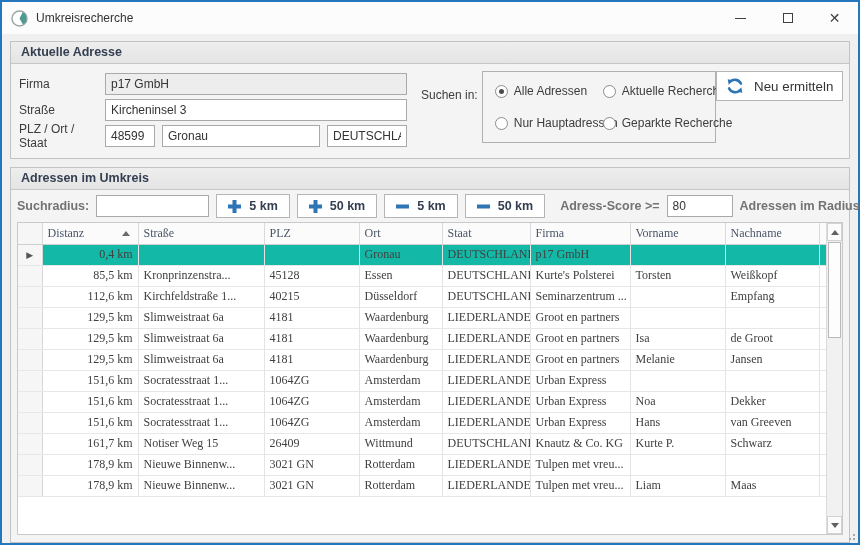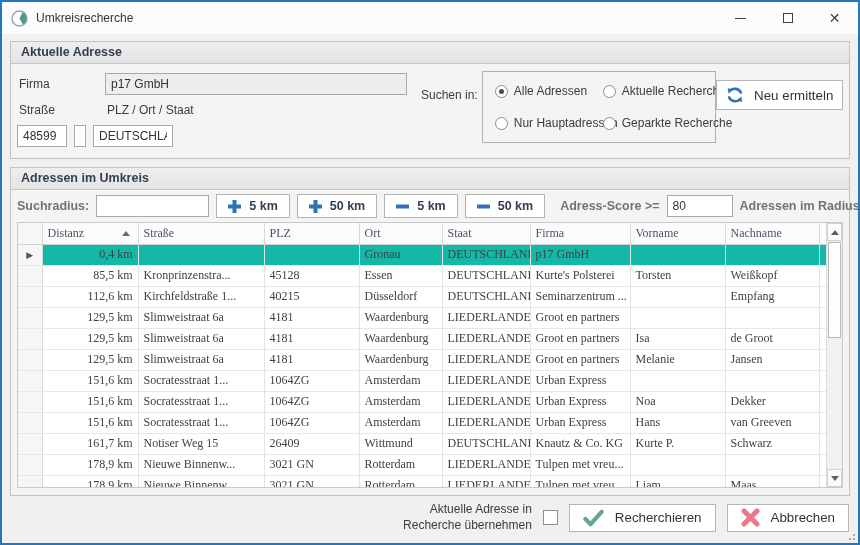--- a/index.html
+++ b/index.html
@@ -37,21 +37,21 @@
   .plz-row .p3{ width:80px; flex:none; }
 
   .search-in{ display:flex; align-items:flex-start; margin-left:14px; flex:1; }
   .si-label{ margin-top:17px; margin-right:4px; white-space:nowrap; }
   .radio-box{ border:1px solid #b0b0b0; width:234px; height:72px; padding:12px 10px 12px 12px;
               display:grid; grid-template-columns:108px 1fr; align-content:space-between; row-gap:10px; }
   .radio{ display:flex; align-items:center; gap:6px; white-space:nowrap; }
   .rdot{ width:13px; height:13px; flex:none; border-radius:50%; border:1px solid #8c8c8c; background:#fff; position:relative; }
   .radio.on .rdot::after{ content:""; position:absolute; inset:3px; border-radius:50%; background:#4b4b4b; }
   .neu-btn{ margin-left:auto; width:127px; height:30px; background:#fff; border:1px solid #b5b5b5;
-            display:flex; align-items:center; justify-content:center; gap:9px; color:#333;margin-top:9px; }
+            display:flex; align-items:center; justify-content:center; gap:9px; color:#333; }
 
   
   .g2{ flex:1; display:flex; flex-direction:column; min-height:0; }
   .toolbar{ flex:none; height:32px; display:flex; align-items:center; padding:3px 6px 3px 6px; gap:7px; }
   .bold-lbl{ font-weight:bold; color:#737373; font-size:12.5px; white-space:nowrap; }
   .radius-input{ width:113px; flex:none; }
   .km-btn{ height:24px; background:#fff; border:1px solid #b5b5b5; display:flex; align-items:center;
            gap:8px; padding:0 11px; font-weight:bold; font-size:12.5px; color:#333f50; white-space:nowrap; }
   .score-lbl{ margin-left:8px; }
   .score-input{ width:66px; flex:none; }
@@ -118,20 +118,21 @@
 
   <div class="content">
 
     <div class="groupbox">
       <div class="group-header">Aktuelle Adresse</div>
       <div class="g1-body">
         <div class="form">
           <span class="form-label">Firma</span>
           <input class="tbx ro" value="p17 GmbH" style="">
           <span class="form-label">Straße</span>
+          <input class="tbx" value="Kircheninsel 3" style="">
           <span class="form-label">PLZ / Ort / Staat</span>
           <div class="plz-row">
             <input class="tbx p1" value="48599" style="">
             <input class="tbx p2" value="Gronau" style="">
             <input class="tbx p3" value="DEUTSCHLAND" style="">
           </div>
         </div>
         <div class="search-in">
           <span class="si-label">Suchen in:</span>
           <div class="radio-box">
@@ -384,38 +385,19 @@
             </div>
           <div class="sthumb"></div>
           <div class="sbtn down">
               <span class="arr d"></span>
             </div>
         </div>
       </div>
     </div>
   </div>
 
-  <div class="footer">
-    <div class="chk-label">
-      <div>Aktuelle Adresse in</div>
-      <div>Recherche übernehmen</div>
-    </div>
-    <span class="checkbox"></span>
-    <button class="dlg-btn">
-      <svg width="21" height="18" viewBox="0 0 22 18">
-        <path d="M2.5 10 L8 15.5 L19.5 2.5" fill="none" stroke="#66a78c" stroke-width="4.4" stroke-linecap="round" stroke-linejoin="round"></path>
-      </svg>
-      <span>Recherchieren</span>
-    </button>
-    <button class="dlg-btn">
-      <svg width="19" height="19" viewBox="0 0 19 19">
-        <path d="M3 3 L16 16 M16 3 L3 16" fill="none" stroke="#e8798a" stroke-width="5" stroke-linecap="round"></path>
-      </svg>
-      <span>Abbrechen</span>
-    </button>
-  </div>
 
   <div class="grip">
       <i></i>
       <i></i>
       <i></i>
     </div>
 </div>
 
 </body></html>

